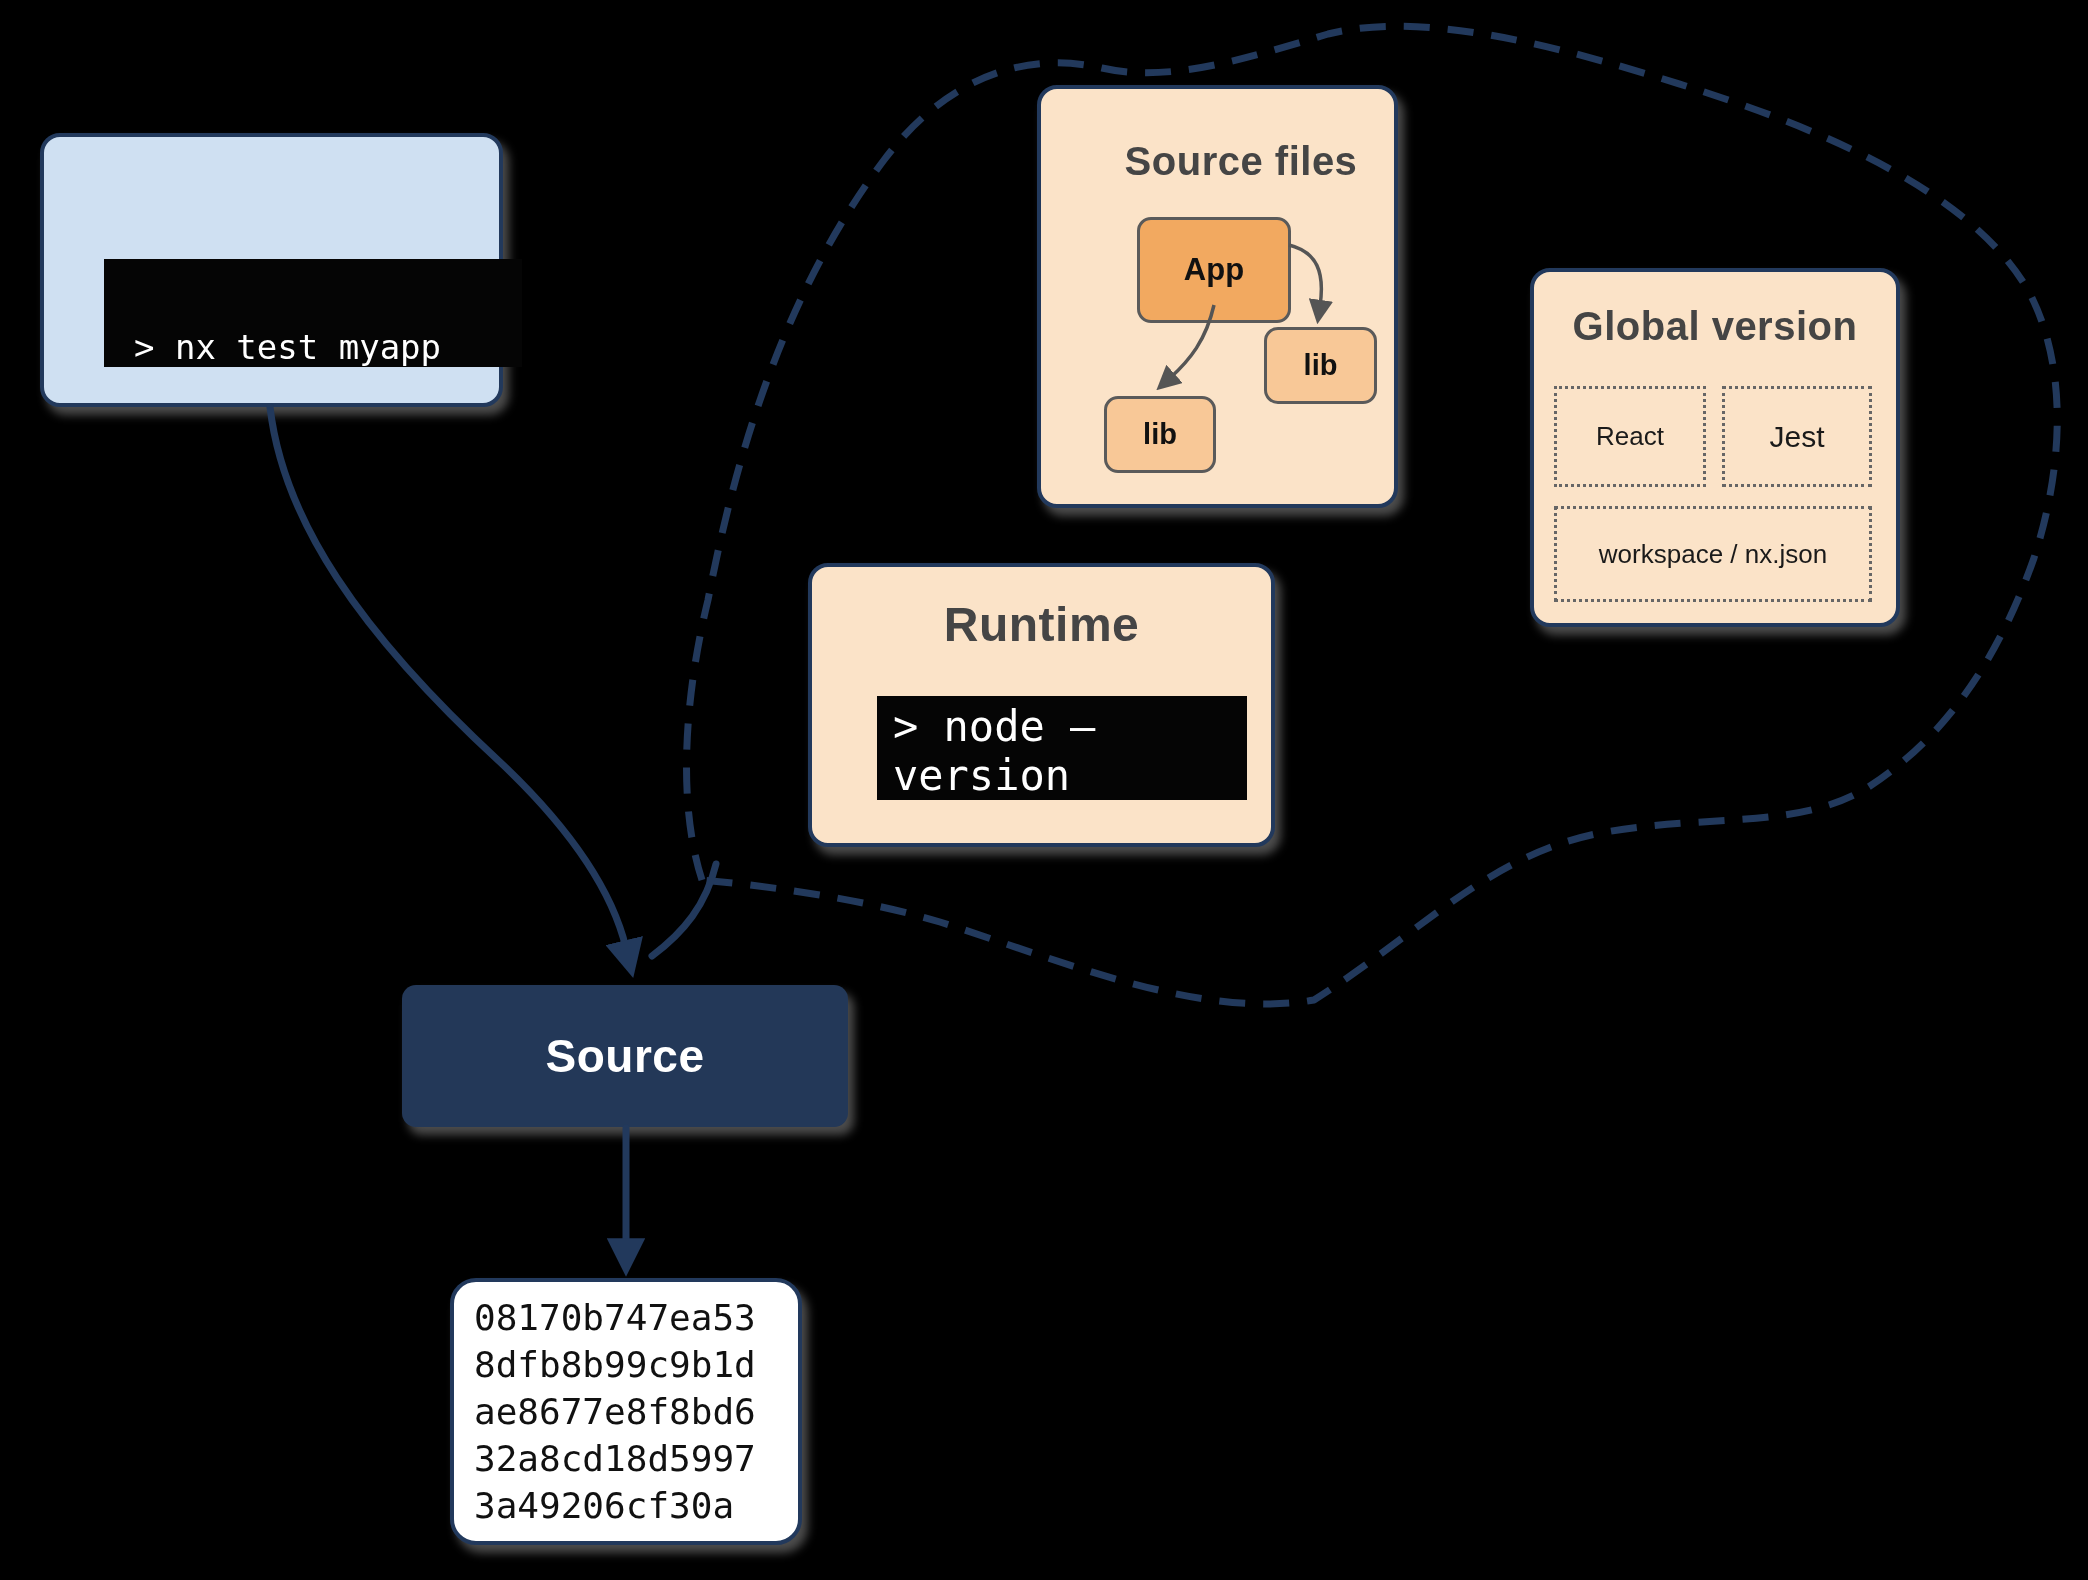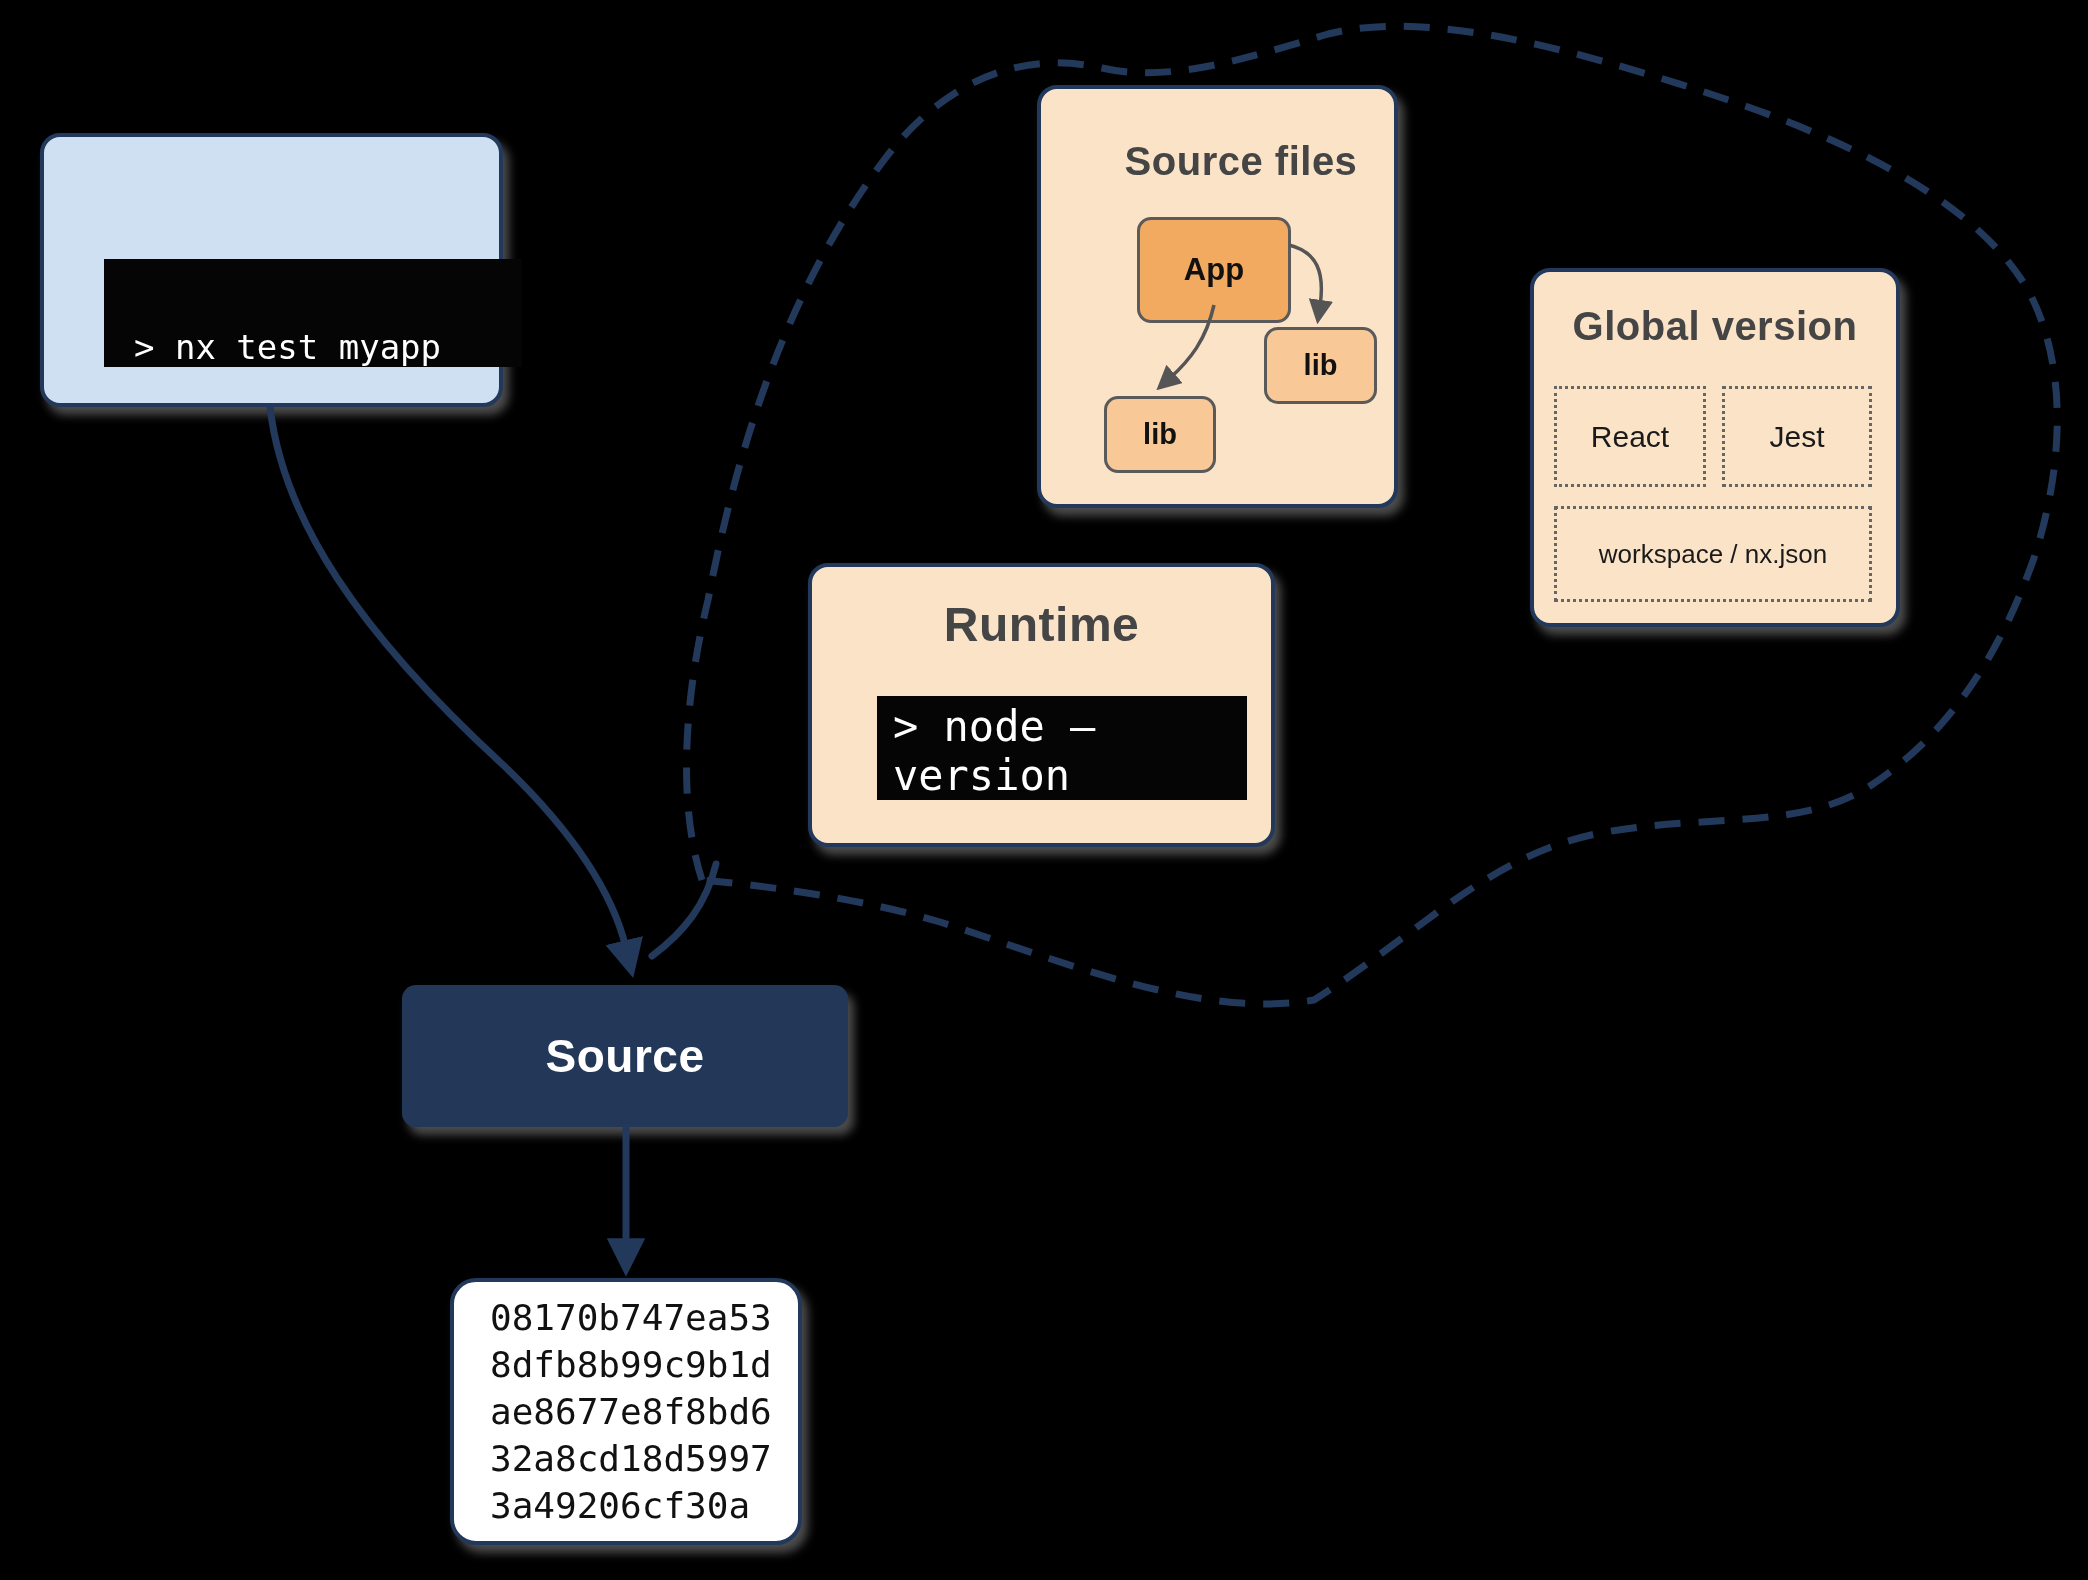--- a/index.html
+++ b/index.html
@@ -56,34 +56,34 @@
   .rt-box{left:808px;top:563px;width:467px;height:284px;background:var(--peach);}
   .rt-title{margin-top:30px;font-size:48px;}
   .rt-terminal{left:25px;top:129px;width:370px;height:104px;font-size:42px;padding-left:16px;}
   
   .gc-box{left:1530px;top:268px;width:370px;height:359px;background:var(--peach);}
   .gc-title{margin-top:32px;font-size:40px;}
   .dotted{
     position:absolute;box-sizing:border-box;border:3px dotted var(--dotted-gray);
     display:flex;align-items:center;justify-content:center;color:#1a1a1a;
   }
-  .gc-react{left:20px;top:114px;width:152px;height:101px;font-size:30px;}
+  .gc-react{left:20px;top:114px;width:152px;height:101px;font-size:26px;}
   .gc-jest{left:188px;top:114px;width:150px;height:101px;font-size:30px;}
   .gc-workspace{left:20px;top:234px;width:318px;height:96px;font-size:26px;}
   
   .hasher-box{
     left:402px;top:985px;width:446px;height:142px;background:var(--hasher-fill);
     border:none;border-radius:14px;display:flex;align-items:center;justify-content:center;
   }
   .hasher-label{color:#fff;font-weight:700;font-size:46px;letter-spacing:0.5px;}
   
   .hash-box{
     left:450px;top:1278px;width:352px;height:267px;background:var(--hash-bg);
     border-radius:26px;display:flex;flex-direction:column;justify-content:center;
-    padding-left:36px;
+    padding-left:20px;
   }
   .hash-line{
     font-family:"DejaVu Sans Mono", monospace;font-size:36px;line-height:47px;
     color:var(--hash-text);white-space:pre;
   }
   
   .overlay{position:absolute;left:0;top:0;width:2088px;height:1580px;pointer-events:none;}
   .cloud-path{fill:none;stroke:var(--navy);stroke-width:7;stroke-dasharray:26 18;}
   .connector{fill:none;stroke:var(--navy);stroke-width:7;stroke-linecap:round;}
   .dep-arrow{fill:none;stroke:#555;stroke-width:3.5;}

